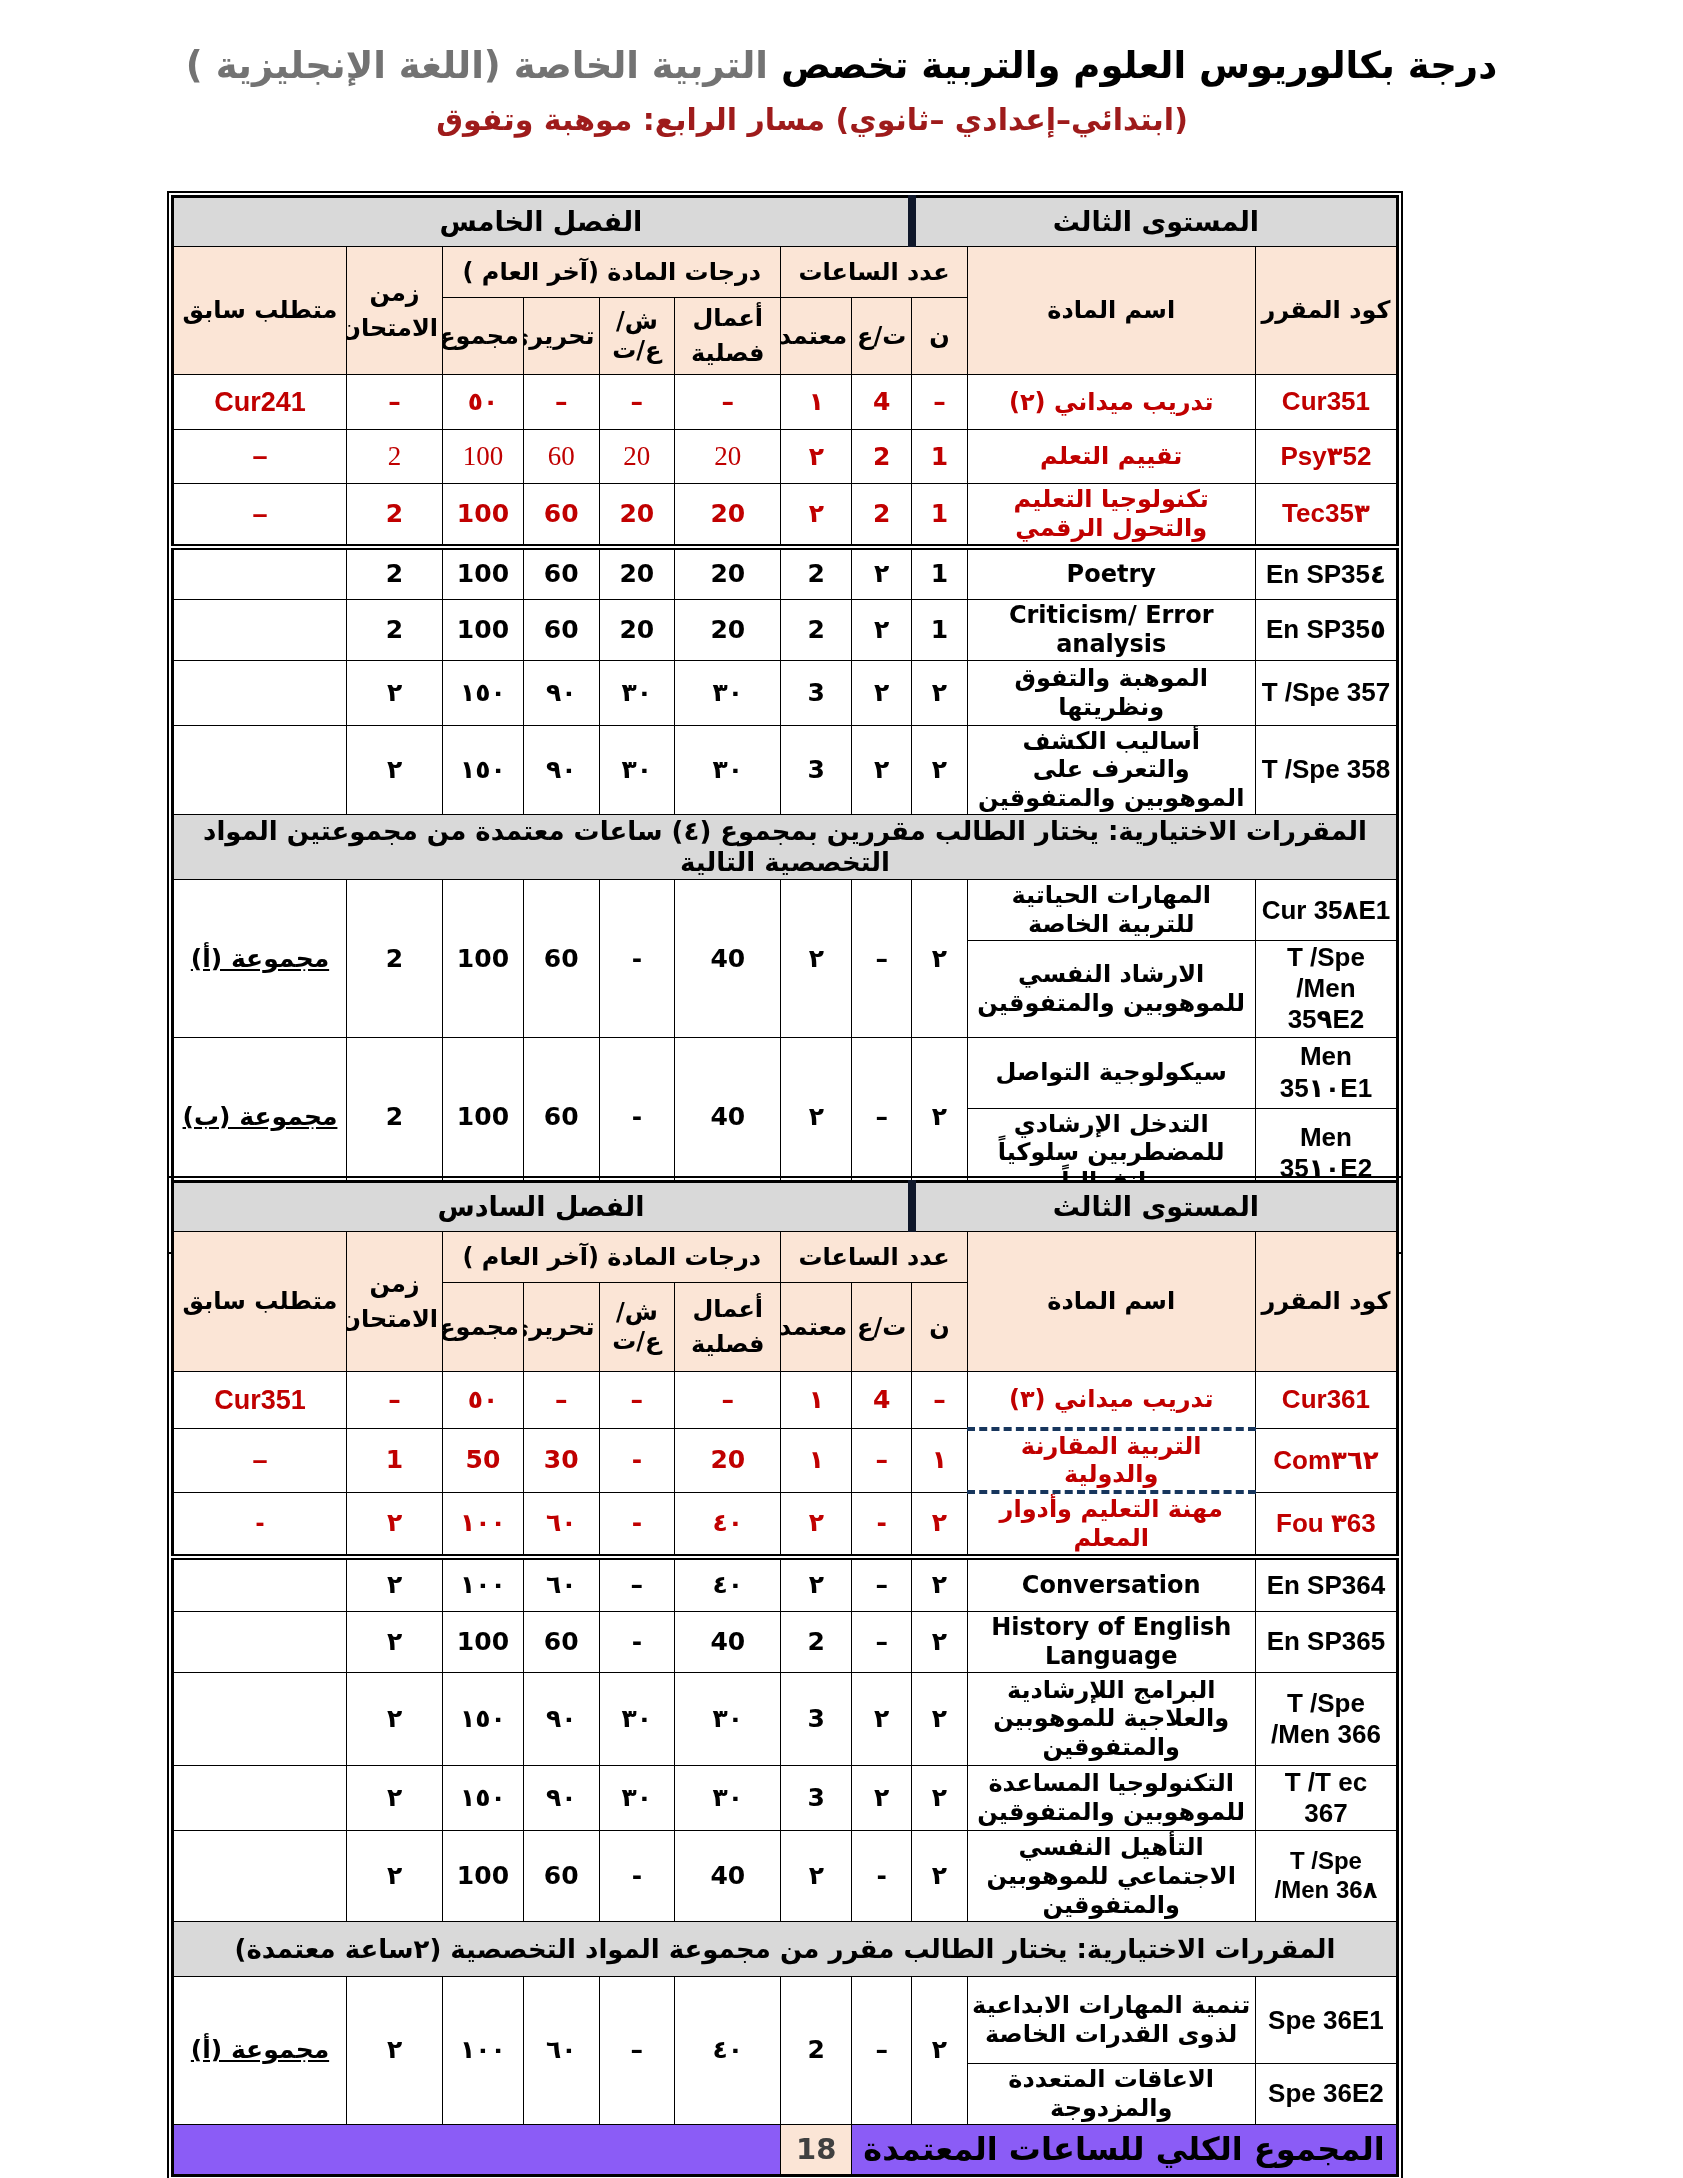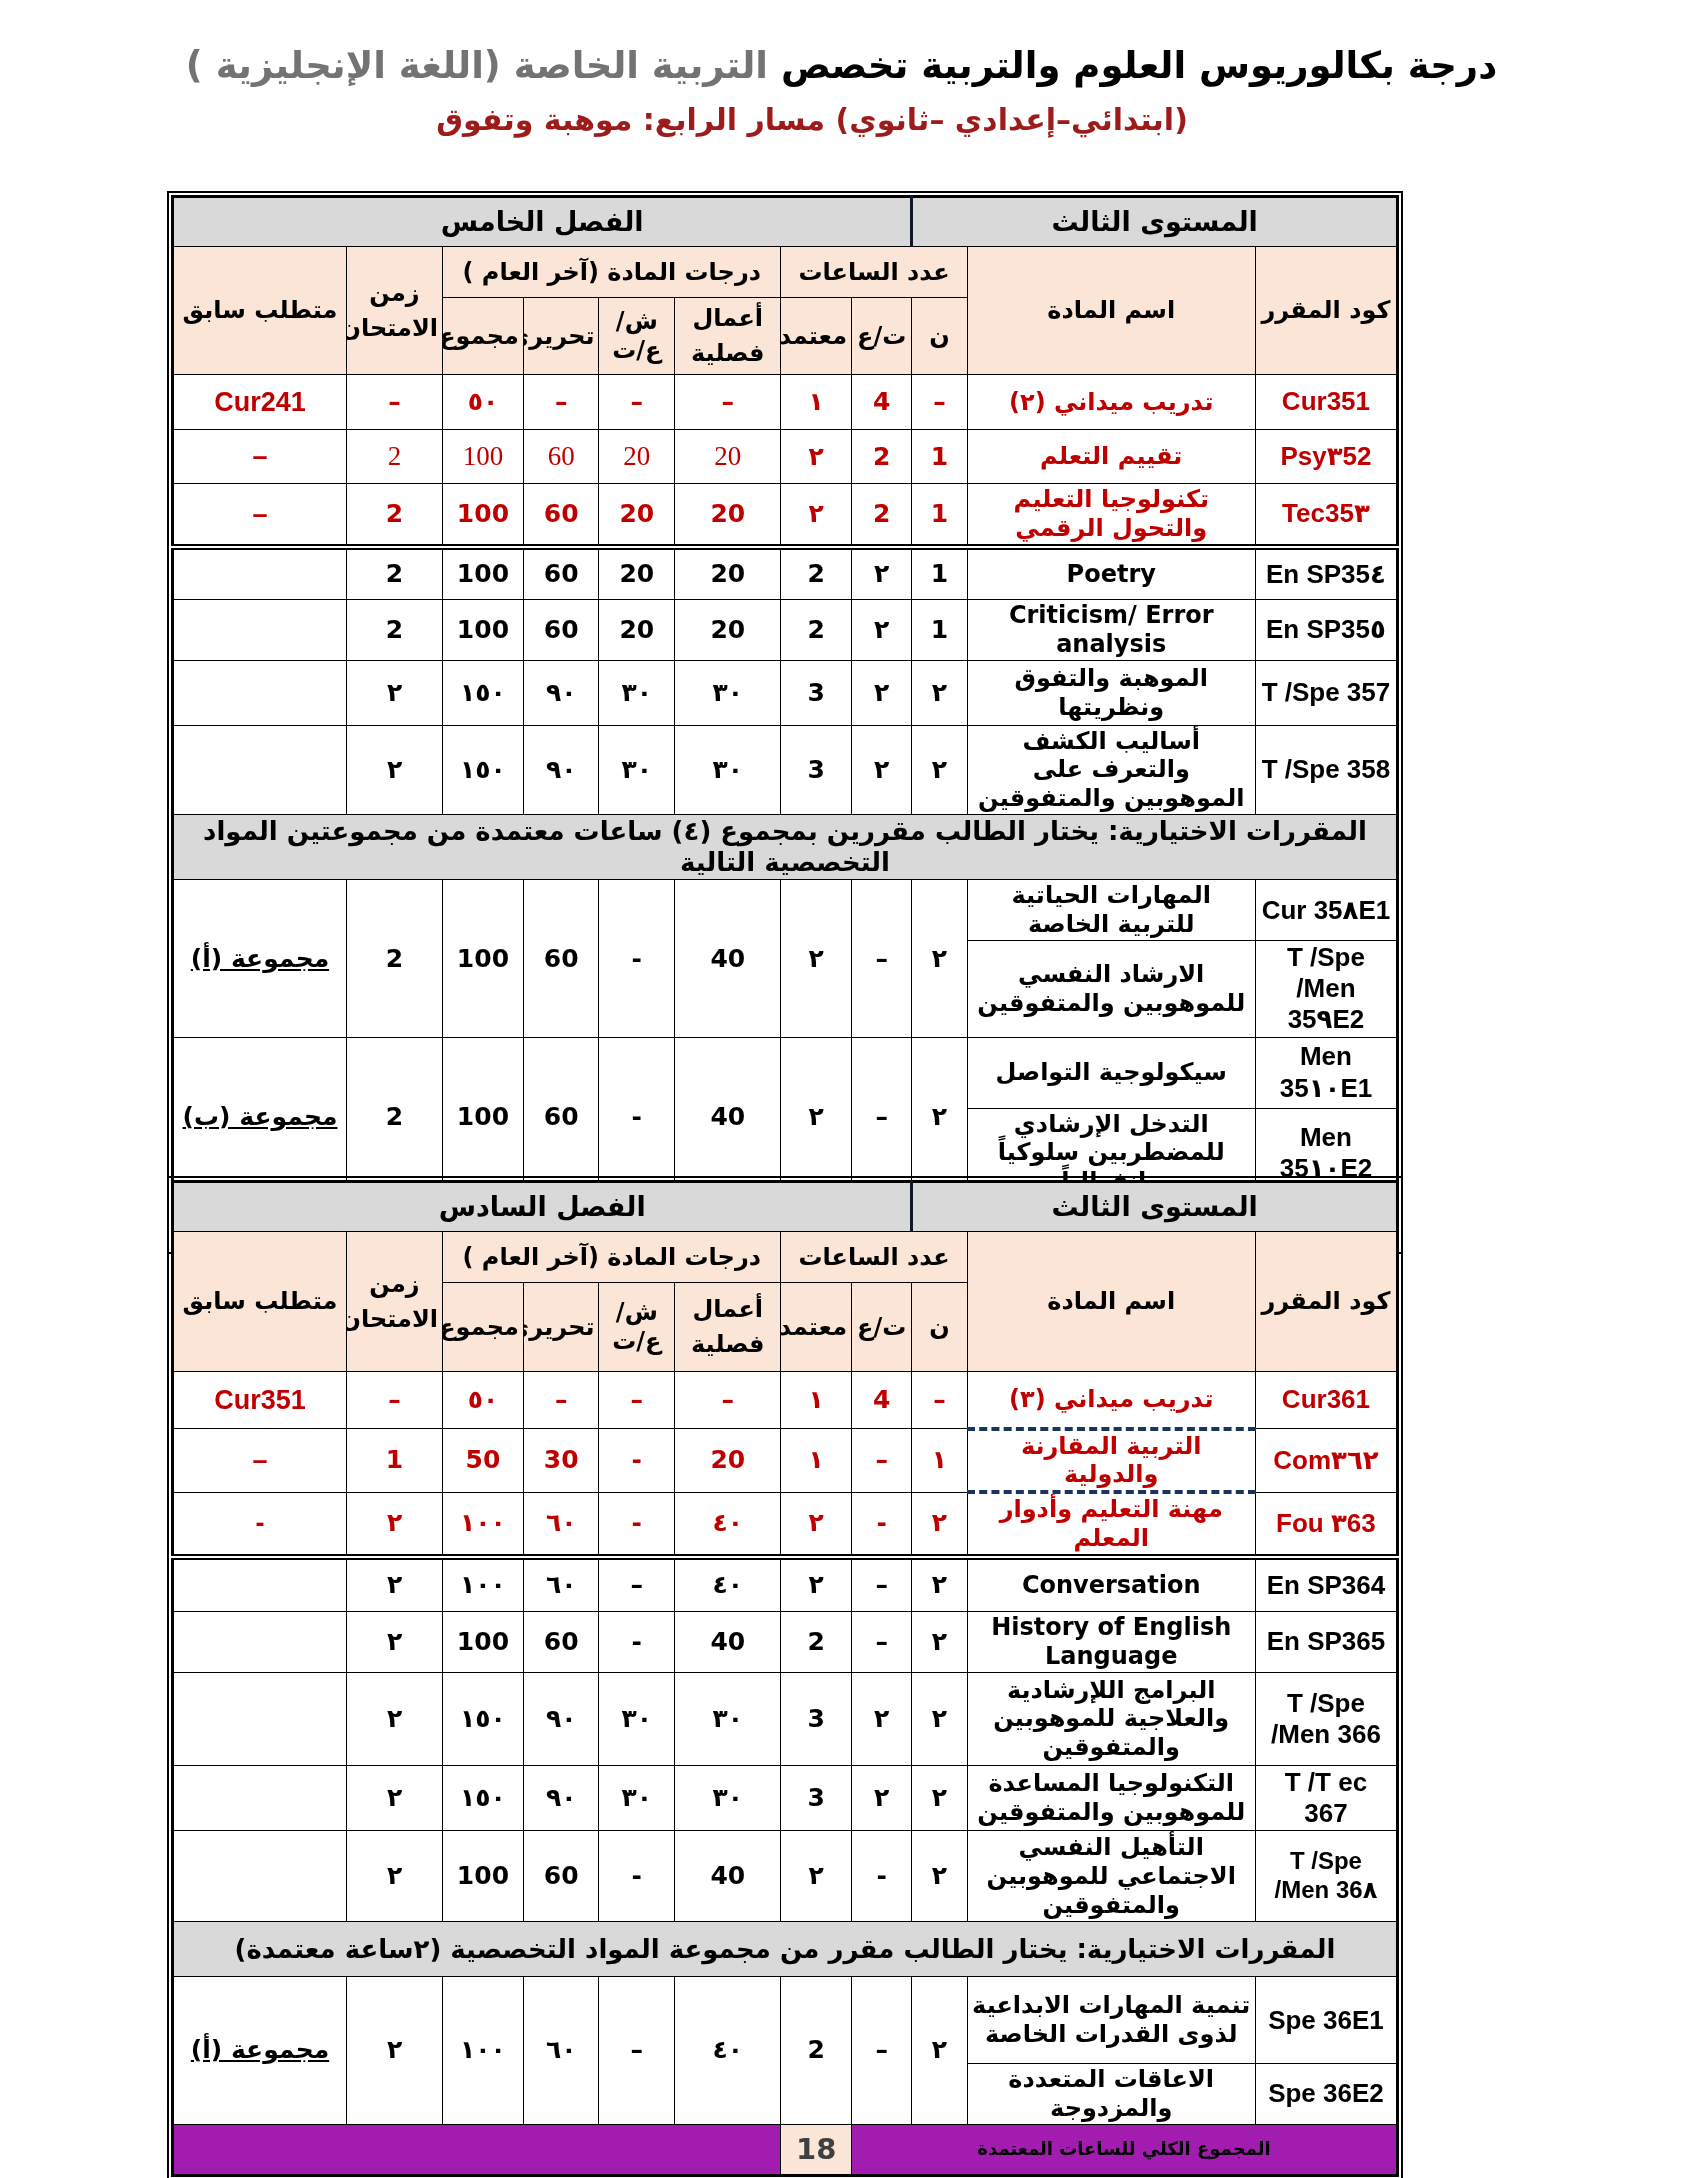--- a/index.html
+++ b/index.html
@@ -23,32 +23,32 @@
     background:#fff;
   }
   #t1{top:195px;}
   #t2{top:1180px;}
   .sched td{
     border:1.6px solid #000;text-align:center;vertical-align:middle;
     padding:1px 4px;font-size:25px;font-weight:bold;color:#000;
     overflow:hidden;line-height:1.2;
   }
   tr.band td{background:#d9d9d9;font-size:27px;}
-  tr.band td.lvl{border-left:3px solid #0f172a;}
+  tr.band td.lvl{border-left:8px solid #0f172a;}
   tr.hdr td{background:#fbe5d6;font-size:24px;}
   tr.hdr td div{line-height:1.45;}
   tr.r td{color:#c00000;}
   td.lt{font-weight:normal;font-family:"Liberation Serif","DejaVu Serif",serif;font-size:27px;}
   tr.sep td{border-bottom:6px double #000;}
   td.code,td.pre{direction:ltr;font-family:"Liberation Sans","DejaVu Sans",sans-serif;font-size:27px;}
   td.code{font-size:26px;}
   td.subj{font-size:24px;margin-left:8px;}
   td.dotb{border-bottom:4px dashed #17365d;}
   tr.elec td{background:#d9d9d9;font-size:26px;}
-  tr.trow td{background:#a21caf;font-size:18px;}
+  tr.trow td{background:#8b5cf6;font-size:32px;}
   tr.trow td.tval{background:#fbe5d6;color:#404040;font-size:29px;}
   td.glabel{text-decoration:underline;font-size:25px;}
 </style>
 </head>
 <body>
 
 <div class="dtitle">
   <span>درجة بكالوريوس العلوم والتربية تخصص </span><span class="red">التربية الخاصة (اللغة الإنجليزية )</span>
 </div>
 <div class="dsub">(ابتدائي–إعدادي –ثانوي) مسار الرابع: موهبة وتفوق</div>

